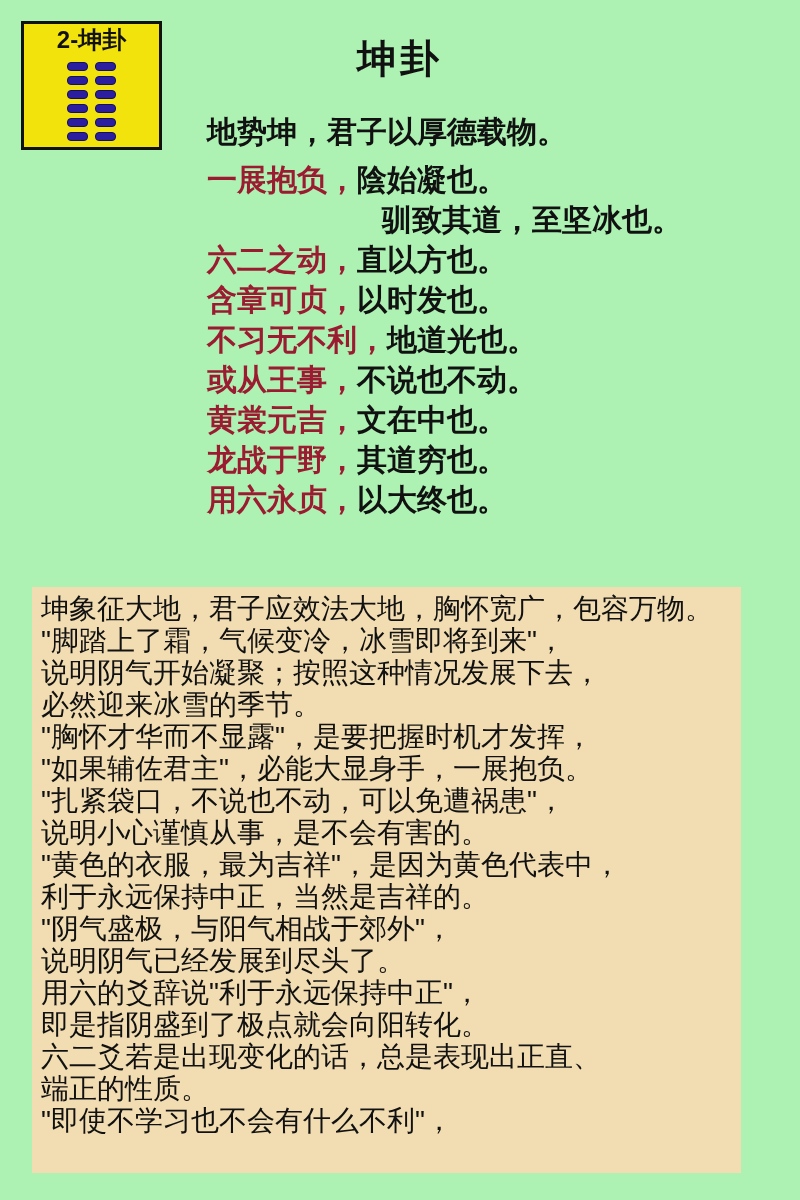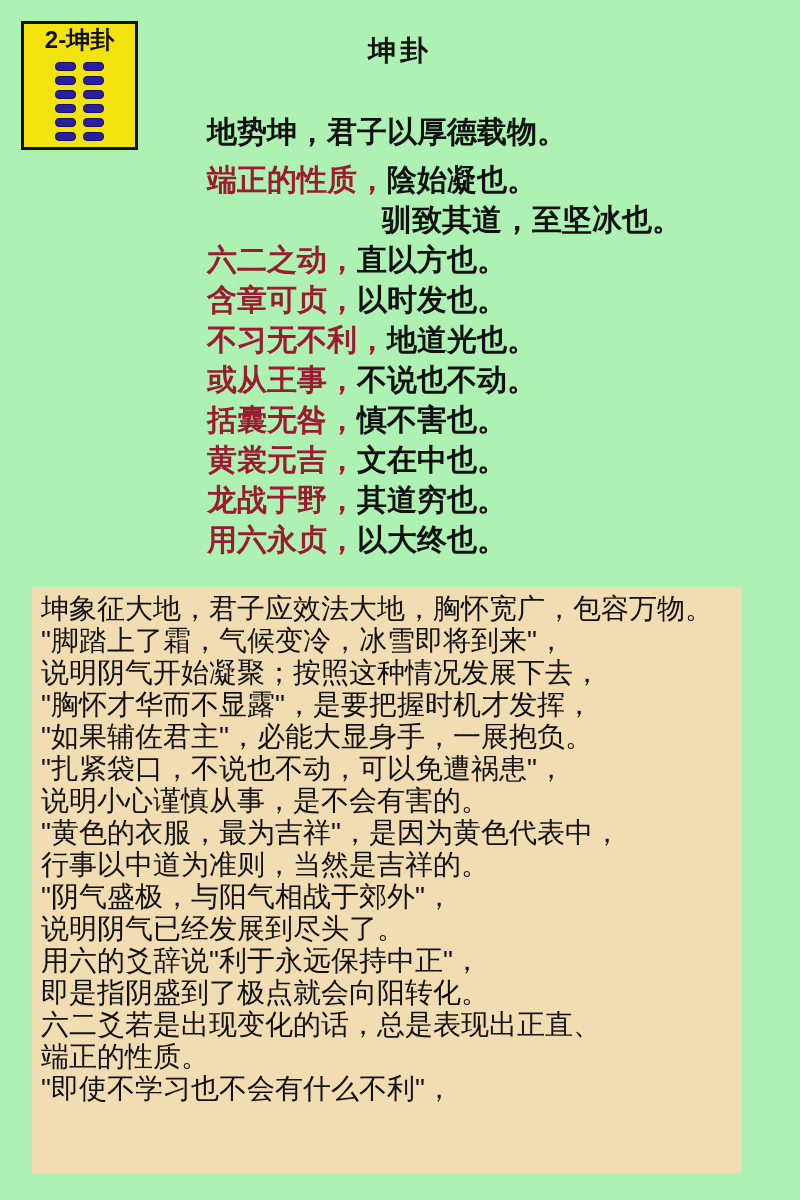--- a/index.html
+++ b/index.html
@@ -16,21 +16,21 @@
     position:relative;
     background:var(--bg);
     font-family:"Liberation Sans","DejaVu Sans",sans-serif;
     color:var(--ink);
     overflow:hidden;
   }
 
   
   .badge{
     position:absolute;left:21px;top:21px;
-    width:117px;height:129px;
+    width:141px;height:129px;
     background:var(--badge-bg);
     border:3px solid #111;
     display:flex;flex-direction:column;align-items:center;
   }
   .badge-label{
     margin-top:3px;
     font-size:24px;font-weight:bold;line-height:1.1;
     letter-spacing:0px;white-space:nowrap;
   }
   .hexagram{
@@ -42,21 +42,21 @@
     width:21px;height:9px;
     background:var(--bar);
     border:1px solid #141066;
     border-radius:4px;
   }
 
   
   .title{
     position:absolute;top:32px;left:0;width:800px;
     text-align:center;
-    font-size:28px;font-weight:bold;
+    font-size:39px;font-weight:bold;
     letter-spacing:4px;
   }
 
   
   .verse{
     position:absolute;left:207px;top:112px;
     font-family:"Liberation Serif","DejaVu Serif",serif;
     font-weight:bold;
     font-size:30px;line-height:40px;
     white-space:nowrap;
@@ -110,42 +110,42 @@
         <div class="hex-bar"></div>
         <div class="hex-bar"></div>
       </div>
   </div>
 </div>
 
 <div class="title">坤卦</div>
 
 <div class="verse">
   <div class="verse-line first"><span class="v-black">地势坤，君子以厚德载物。</span></div>
-  <div class="verse-line"><span class="v-red">端正的性质，</span><span class="v-black">陰始凝也。</span></div>
+  <div class="verse-line"><span class="v-red">一展抱负，</span><span class="v-black">陰始凝也。</span></div>
   <div class="verse-line indent"><span class="v-black">驯致其道，至坚冰也。</span></div>
   <div class="verse-line"><span class="v-red">六二之动，</span><span class="v-black">直以方也。</span></div>
   <div class="verse-line"><span class="v-red">含章可贞，</span><span class="v-black">以时发也。</span></div>
   <div class="verse-line"><span class="v-red">不习无不利，</span><span class="v-black">地道光也。</span></div>
   <div class="verse-line"><span class="v-red">或从王事，</span><span class="v-black">不说也不动。</span></div>
-  <div class="verse-line"><span class="v-red">括囊无咎，</span><span class="v-black">慎不害也。</span></div>
   <div class="verse-line"><span class="v-red">黄裳元吉，</span><span class="v-black">文在中也。</span></div>
   <div class="verse-line"><span class="v-red">龙战于野，</span><span class="v-black">其道穷也。</span></div>
   <div class="verse-line"><span class="v-red">用六永贞，</span><span class="v-black">以大终也。</span></div>
 </div>
 
 <div class="commentary">
   <div class="c-line">坤象征大地，君子应效法大地，胸怀宽广，包容万物。</div>
   <div class="c-line">"脚踏上了霜，气候变冷，冰雪即将到来"，</div>
   <div class="c-line">说明阴气开始凝聚；按照这种情况发展下去，</div>
+  <div class="c-line">必然迎来冰雪的季节。</div>
   <div class="c-line">"胸怀才华而不显露"，是要把握时机才发挥，</div>
   <div class="c-line">"如果辅佐君主"，必能大显身手，一展抱负。</div>
   <div class="c-line">"扎紧袋口，不说也不动，可以免遭祸患"，</div>
   <div class="c-line">说明小心谨慎从事，是不会有害的。</div>
   <div class="c-line">"黄色的衣服，最为吉祥"，是因为黄色代表中，</div>
-  <div class="c-line">行事以中道为准则，当然是吉祥的。</div>
+  <div class="c-line">利于永远保持中正，当然是吉祥的。</div>
   <div class="c-line">"阴气盛极，与阳气相战于郊外"，</div>
   <div class="c-line">说明阴气已经发展到尽头了。</div>
   <div class="c-line">用六的爻辞说"利于永远保持中正"，</div>
   <div class="c-line">即是指阴盛到了极点就会向阳转化。</div>
   <div class="c-line">六二爻若是出现变化的话，总是表现出正直、</div>
   <div class="c-line">端正的性质。</div>
   <div class="c-line">"即使不学习也不会有什么不利"，</div>
 </div>
 
 </body></html>

